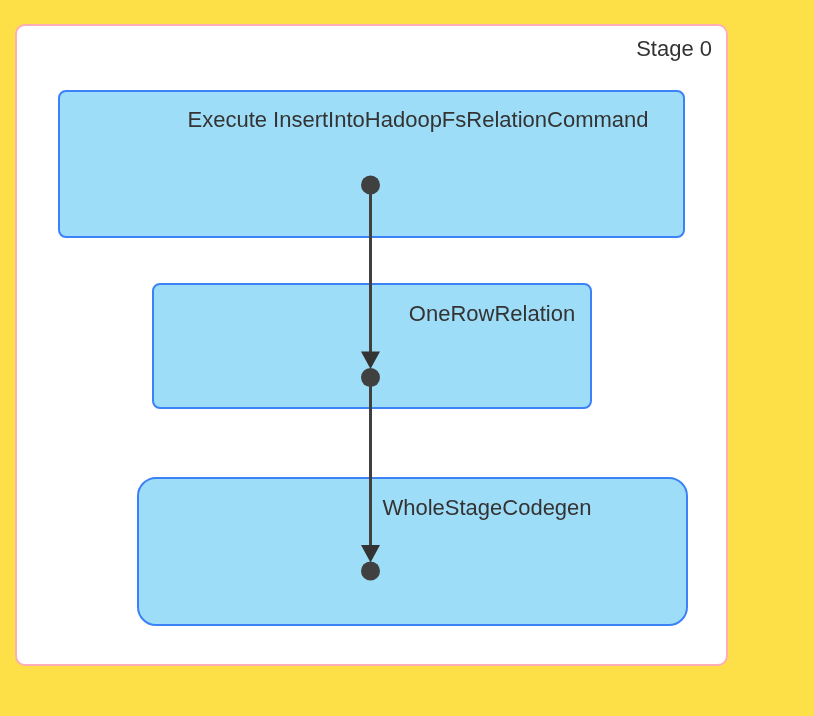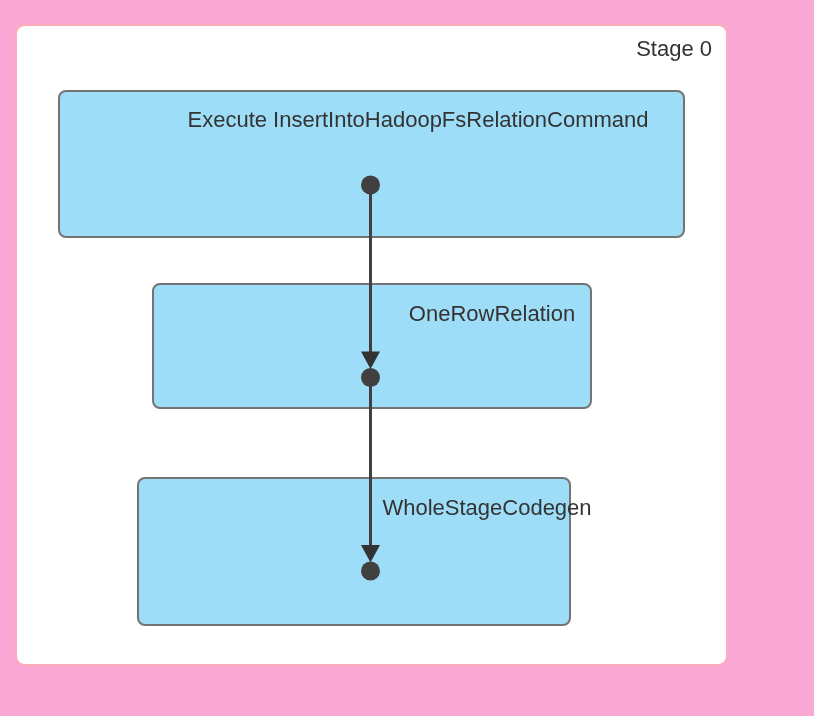--- a/index.html
+++ b/index.html
@@ -4,21 +4,21 @@
 <style>
   html, body {
     margin: 0;
     padding: 0;
     background: #ffffff;
   }
   .canvas {
     position: relative;
     width: 814px;
     height: 716px;
-    background: #f9a8d4;
+    background: #fde047;
     font-family: "Liberation Sans", sans-serif;
     overflow: hidden;
   }
   .stage-box {
     position: absolute;
     left: 15px;
     top: 24px;
     width: 713px;
     height: 642px;
     box-sizing: border-box;
@@ -32,26 +32,26 @@
     right: 14px;
     font-size: 22px;
     line-height: 25px;
     color: #333333;
     white-space: nowrap;
   }
   .cluster {
     position: absolute;
     box-sizing: border-box;
     background: #9EDDF7;
-    border: 2px solid #737373;
+    border: 2px solid #3b82f6;
     border-radius: 8px;
   }
   .cluster-1 { left: 58px;  top: 90px;  width: 627px; height: 148px; }
   .cluster-2 { left: 152px; top: 283px; width: 440px; height: 126px; }
-  .cluster-3 { left: 137px; top: 477px; width: 434px; height: 149px; }
+  .cluster-3 { left: 137px; top: 477px; width: 551px; height: 149px; border-radius: 19px; }
   .cluster-label {
     position: absolute;
     font-size: 22px;
     line-height: 25px;
     color: #333333;
     white-space: nowrap;
     transform: translateX(-50%);
   }
   .cluster-1 .cluster-label { left: 358px; top: 15px; }
   .cluster-2 .cluster-label { left: 338px; top: 16px; }

